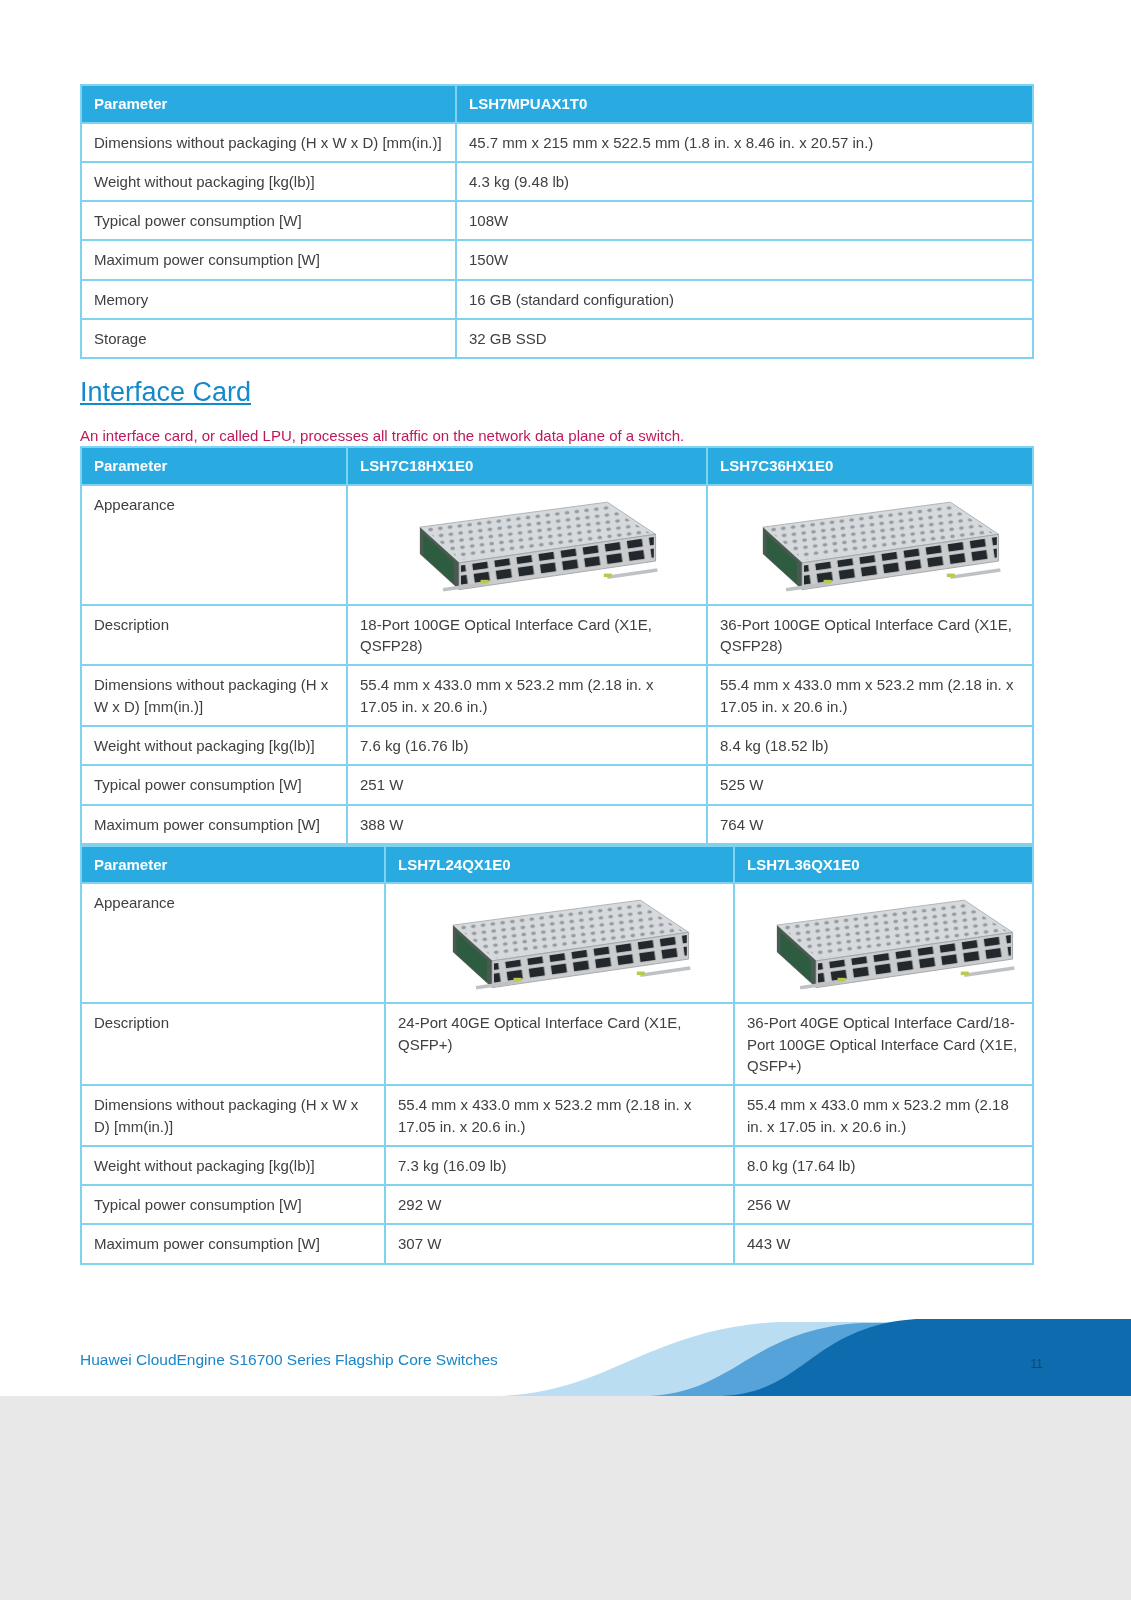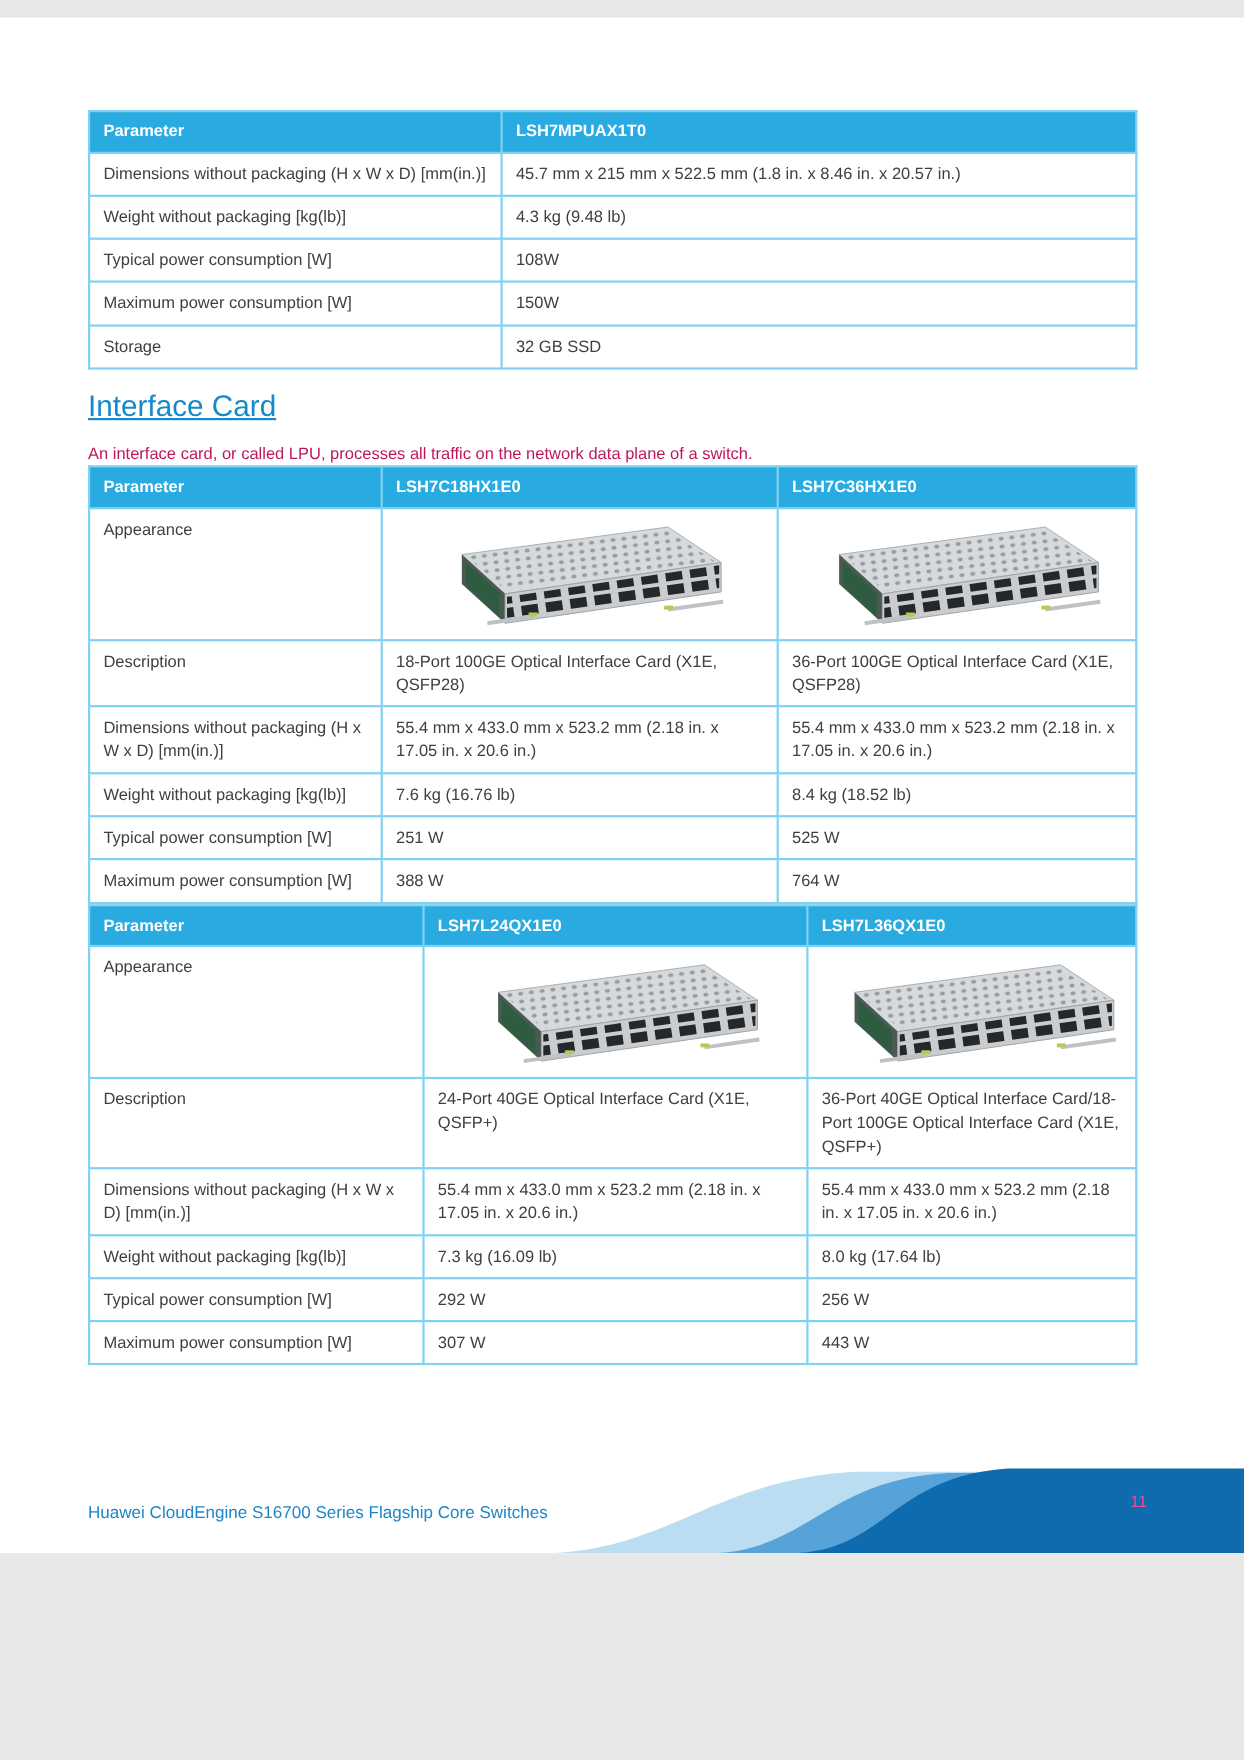--- a/index.html
+++ b/index.html
@@ -3,21 +3,21 @@
 <meta charset="utf-8">
 <style>
   html,body{margin:0;padding:0;background:#e8e8e8;}
   .page{
     position:relative;
     width:1131px;height:1396px;
     background:#ffffff;
     font-family:"Liberation Sans", sans-serif;
     color:#3d3d3d;
     overflow:hidden;
-    margin:16px auto;
+    margin:0 auto;
   }
   .content{padding:84px 0 0 80px;width:954px;}
 
   table.spec{
     border-collapse:collapse;
     width:954px;
     table-layout:fixed;
   }
   table.spec th{
     background:#29abe2;
@@ -65,22 +65,22 @@
   h2.sub.gap{margin-top:31px;}
 
   
   .footer{position:absolute;left:0;bottom:0;width:1131px;height:100px;}
   .waves{position:absolute;left:0;bottom:0;width:1131px;height:100px;}
   .footer-text{
     position:absolute;left:80px;bottom:26px;
     font-size:15.5px;color:#1a86c8;line-height:1.32;
   }
   .page-num{
-    position:absolute;right:88px;bottom:38px;
-    font-size:15px;color:#ec4899;
+    position:absolute;right:88px;bottom:25px;
+    font-size:12px;color:#0c4a6e;
   }
   .defs-holder{position:absolute;width:0;height:0;overflow:hidden;}
 </style>
 </head>
 <body>
 
 <div class="page">
 
   <svg class="defs-holder" aria-hidden="true">
     <defs>
@@ -129,20 +129,24 @@
         </tr>
         <tr>
           <td>Typical power consumption [W]</td>
           <td>108W</td>
         </tr>
         <tr>
           <td>Maximum power consumption [W]</td>
           <td>150W</td>
         </tr>
         <tr>
+          <td>Memory</td>
+          <td>16 GB (standard configuration)</td>
+        </tr>
+        <tr>
           <td>Storage</td>
           <td>32 GB SSD</td>
         </tr>
       </tbody>
     </table>
 
     <h1 class="sec">Interface Card</h1>
     <p class="intro">An interface card, or called LPU, processes all traffic on the network data plane of a switch.</p>
 
     <table class="spec">

